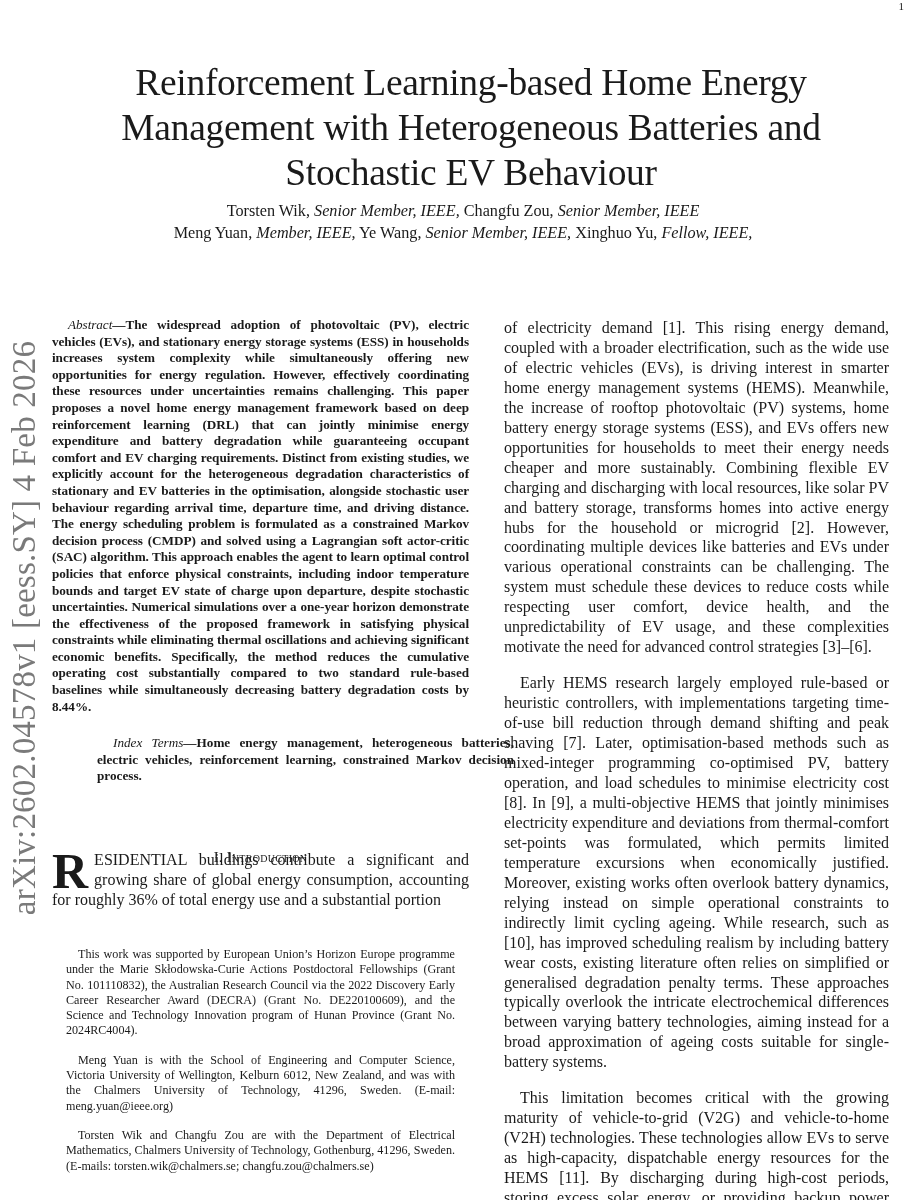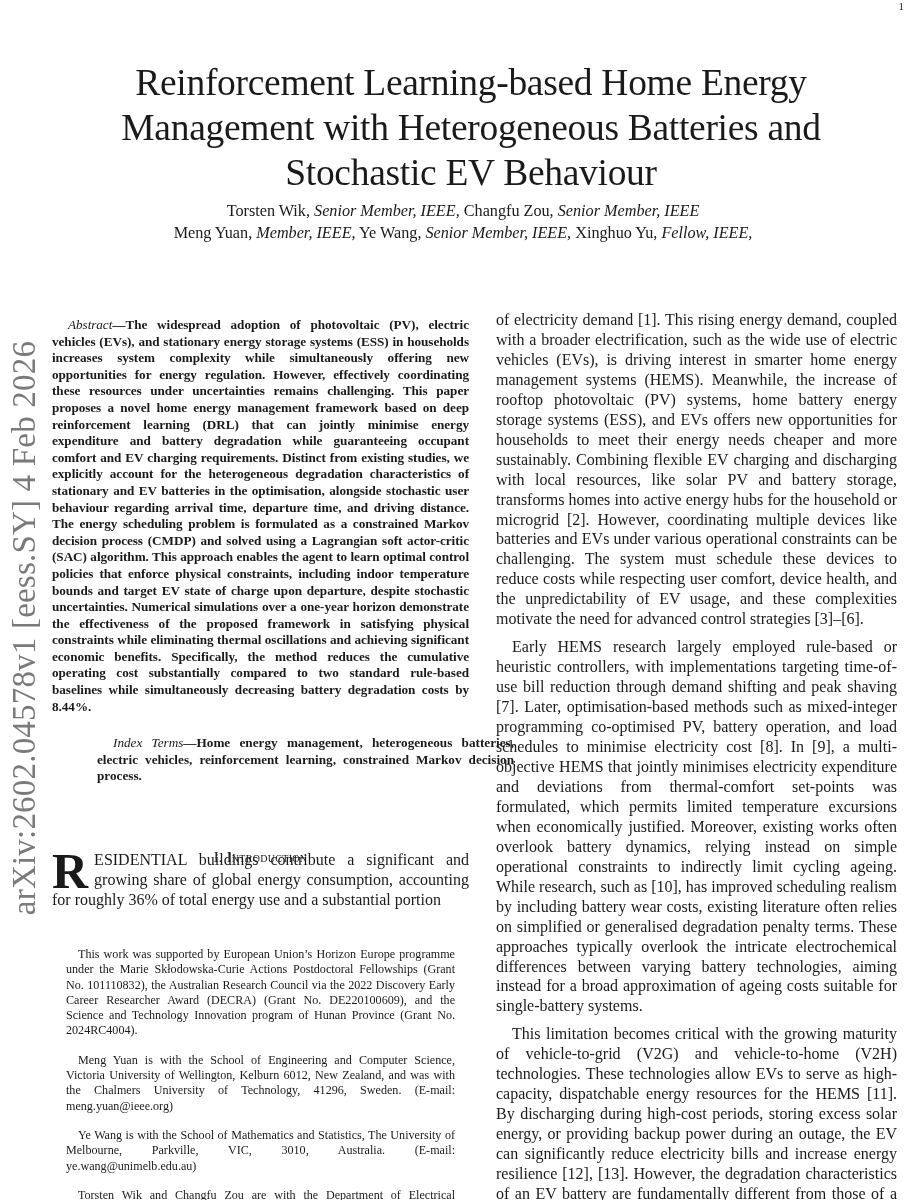--- a/index.html
+++ b/index.html
@@ -46,21 +46,21 @@
   }
   .dropcap {
     float: left; font-size: 50px; line-height: 38px; font-weight: bold;
     margin: 2px 6px 0 0; padding: 0;
   }
   .footnotes {
     top: 933px; font-size: 12.1px; line-height: 15.3px;
   }
   .footnotes p { margin: 14px; text-indent: 12px; }
   .body-right { top: 302px; font-size: 16px; line-height: 19.95px; }
-  .body-right p { margin: 8px; text-indent: 16px; }
+  .body-right p { margin: 16px; text-indent: 16px; }
   .body-right p.cont { text-indent: 0; }
 </style>
 </head>
 <body>
 
 <div class="page-number">1</div>
 
 <h1 class="title">Reinforcement Learning-based Home Energy Management with Heterogeneous Batteries and Stochastic EV Behaviour</h1>
 
 <div class="authors">
@@ -88,21 +88,20 @@
 
 <div class="col col-left index-terms"><i>Index Terms</i><span>—</span><span>Home energy management, heterogeneous batteries, electric vehicles, reinforcement learning, constrained Markov decision process.</span></div>
 
 <div class="section-heading">I. Introduction</div>
 
 <div class="col col-left intro"><span class="dropcap">R</span><span>ESIDENTIAL</span><span> buildings contribute a significant and growing share of global energy consumption, accounting for roughly 36% of total energy use and a substantial portion</span></div>
 
 <div class="col col-left footnotes">
   <p>This work was supported by European Union’s Horizon Europe programme under the Marie Skłodowska-Curie Actions Postdoctoral Fellowships (Grant No. 101110832), the Australian Research Council via the 2022 Discovery Early Career Researcher Award (DECRA) (Grant No. DE220100609), and the Science and Technology Innovation program of Hunan Province (Grant No. 2024RC4004).</p>
   <p>Meng Yuan is with the School of Engineering and Computer Science, Victoria University of Wellington, Kelburn 6012, New Zealand, and was with the Chalmers University of Technology, 41296, Sweden. (E-mail: meng.yuan@ieee.org)</p>
-  <p>Ye Wang is with the School of Mathematics and Statistics, The University of Melbourne, Parkville, VIC, 3010, Australia. (E-mail: ye.wang@unimelb.edu.au)</p>
   <p>Torsten Wik and Changfu Zou are with the Department of Electrical Mathematics, Chalmers University of Technology, Gothenburg, 41296, Sweden. (E-mails: torsten.wik@chalmers.se; changfu.zou@chalmers.se)</p>
 </div>
 
 <div class="col col-right body-right">
   <p class="cont">of electricity demand [1]. This rising energy demand, coupled with a broader electrification, such as the wide use of electric vehicles (EVs), is driving interest in smarter home energy management systems (HEMS). Meanwhile, the increase of rooftop photovoltaic (PV) systems, home battery energy storage systems (ESS), and EVs offers new opportunities for households to meet their energy needs cheaper and more sustainably. Combining flexible EV charging and discharging with local resources, like solar PV and battery storage, transforms homes into active energy hubs for the household or microgrid [2]. However, coordinating multiple devices like batteries and EVs under various operational constraints can be challenging. The system must schedule these devices to reduce costs while respecting user comfort, device health, and the unpredictability of EV usage, and these complexities motivate the need for advanced control strategies [3]–[6].</p>
   <p>Early HEMS research largely employed rule-based or heuristic controllers, with implementations targeting time-of-use bill reduction through demand shifting and peak shaving [7]. Later, optimisation-based methods such as mixed-integer programming co-optimised PV, battery operation, and load schedules to minimise electricity cost [8]. In [9], a multi-objective HEMS that jointly minimises electricity expenditure and deviations from thermal-comfort set-points was formulated, which permits limited temperature excursions when economically justified. Moreover, existing works often overlook battery dynamics, relying instead on simple operational constraints to indirectly limit cycling ageing. While research, such as [10], has improved scheduling realism by including battery wear costs, existing literature often relies on simplified or generalised degradation penalty terms. These approaches typically overlook the intricate electrochemical differences between varying battery technologies, aiming instead for a broad approximation of ageing costs suitable for single-battery systems.</p>
   <p>This limitation becomes critical with the growing maturity of vehicle-to-grid (V2G) and vehicle-to-home (V2H) technologies. These technologies allow EVs to serve as high-capacity, dispatchable energy resources for the HEMS [11]. By discharging during high-cost periods, storing excess solar energy, or providing backup power during an outage, the EV can significantly reduce electricity bills and increase energy resilience [12], [13]. However, the degradation characteristics of an EV battery are fundamentally different from those of a stationary battery. A HEMS that ignores this heterogeneity</p>
 </div>
 
 </body></html>

